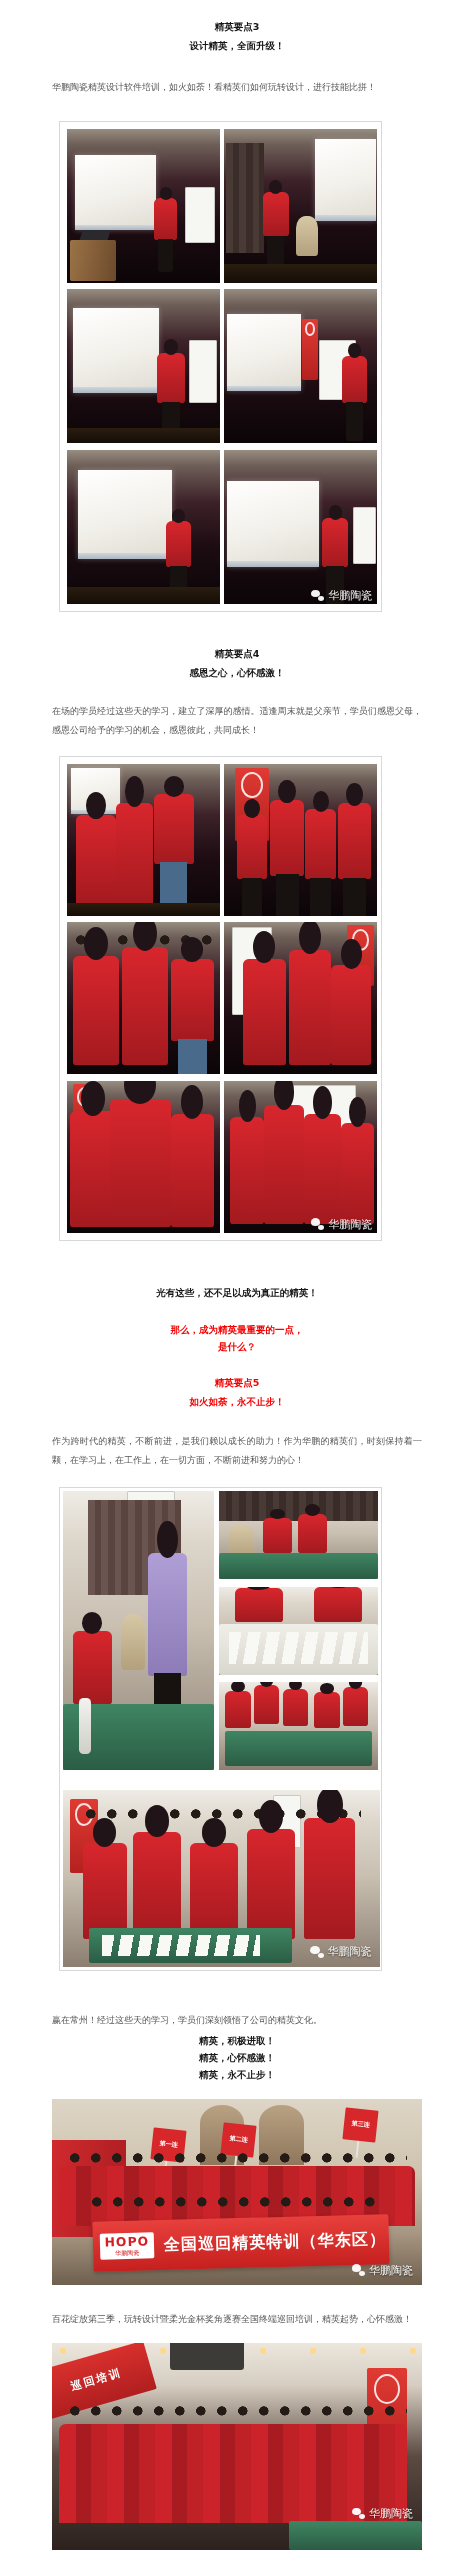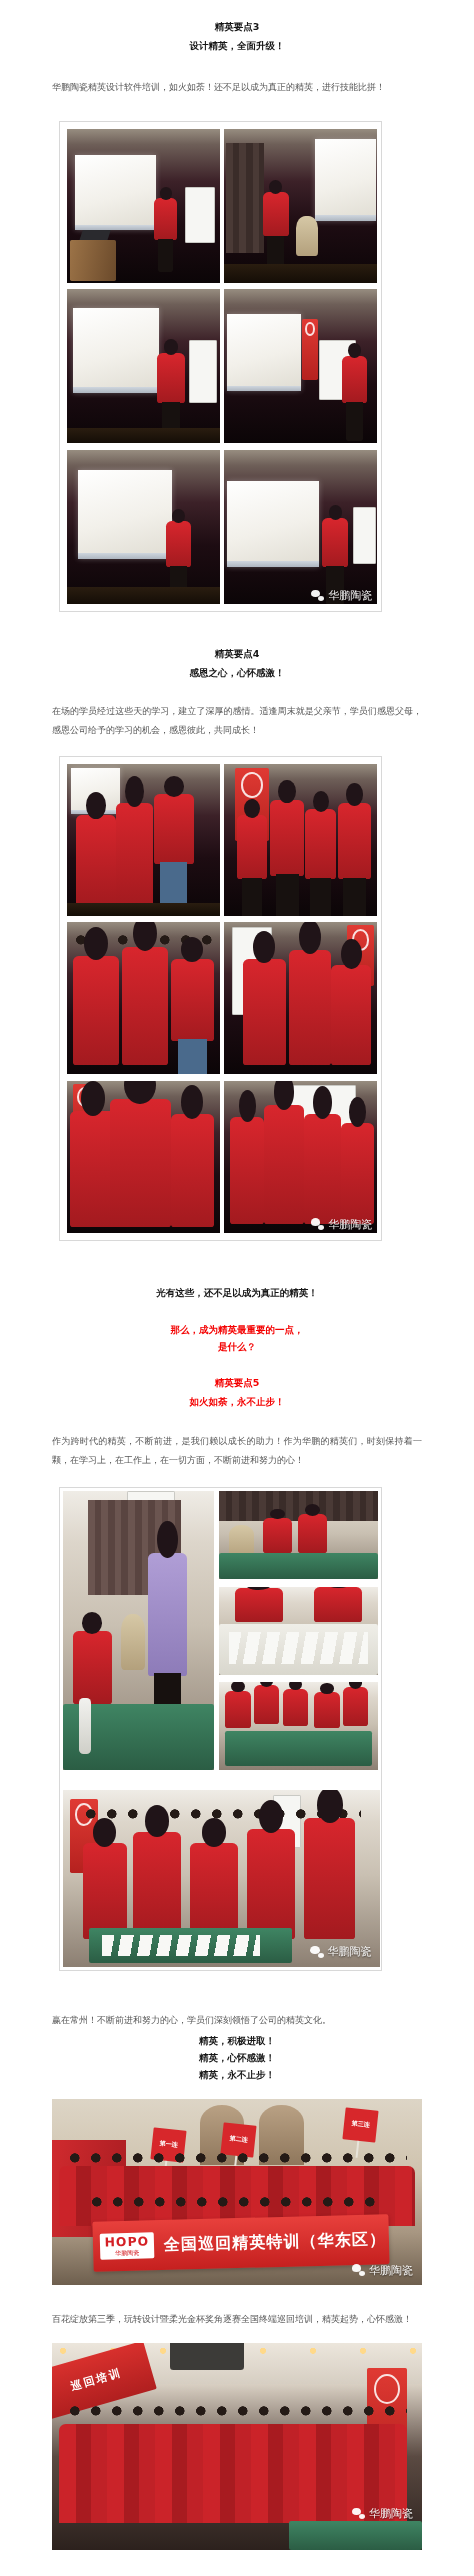--- a/index.html
+++ b/index.html
@@ -92,21 +92,21 @@
       background:rgba(255,255,255,.95);border-radius:50%;}
 </style>
 </head>
 <body>
 
 <div class="page">
 <div class="content">
 
   <p class="kick mt-page">精英要点3</p>
   <p class="title mt-title">设计精英，全面升级！</p>
-  <p class="body mt-body">华鹏陶瓷精英设计软件培训，如火如荼！还不足以成为真正的精英，进行技能比拼！</p>
+  <p class="body mt-body">华鹏陶瓷精英设计软件培训，如火如荼！看精英们如何玩转设计，进行技能比拼！</p>
 
   <div class="collage m-c1">
     <div class="grid2">
       <div class="photo" style="height:154px">
         <span class="kit scr" style="left:5%;top:17%;width:53%;height:49%"></span>
         <span class="kit wb" style="left:77%;top:38%;width:20%;height:36%"></span>
         <span class="kit prs" style="left:57%;top:45%;width:15%;height:27%"></span>
         <span class="kit laptop" style="left:9%;top:66%;width:18%;height:7%"></span>
         <span class="kit podium" style="left:2%;top:72%;width:30%;height:27%"></span>
       </div>
@@ -253,21 +253,21 @@
       <span class="kit prs noleg" style="left:76%;top:16%;width:16%;height:68%"></span>
       <span class="kit tbl" style="left:8%;top:78%;width:64%;height:20%"></span>
       <span class="kit papers" style="left:12%;top:82%;width:50%;height:12%"></span>
       <div class="wm">
         <span class="wm-ico"></span>
         <span>华鹏陶瓷</span>
       </div>
     </div>
   </div>
 
-  <p class="intro m-ci">赢在常州！不断前进和努力的心，学员们深刻领悟了公司的精英文化。</p>
+  <p class="intro m-ci">赢在常州！经过这些天的学习，学员们深刻领悟了公司的精英文化。</p>
   <p class="slogan m-s1">精英，积极进取！</p>
   <p class="slogan m-s2">精英，心怀感激！</p>
   <p class="slogan m-s3">精英，永不止步！</p>
 
   <div class="standalone photo outdoor m-gp" style="height:186px">
     <span class="kit arch" style="left:40%;top:3%;width:12%;height:32%"></span>
     <span class="kit arch" style="left:56%;top:3%;width:12%;height:32%"></span>
     <span class="kit redwall" style="left:0;top:22%;width:20%;height:52%"></span>
     <div class="kit placard" style="left:27%;top:16%;width:9%;height:17%">
       <span>第一连</span>

